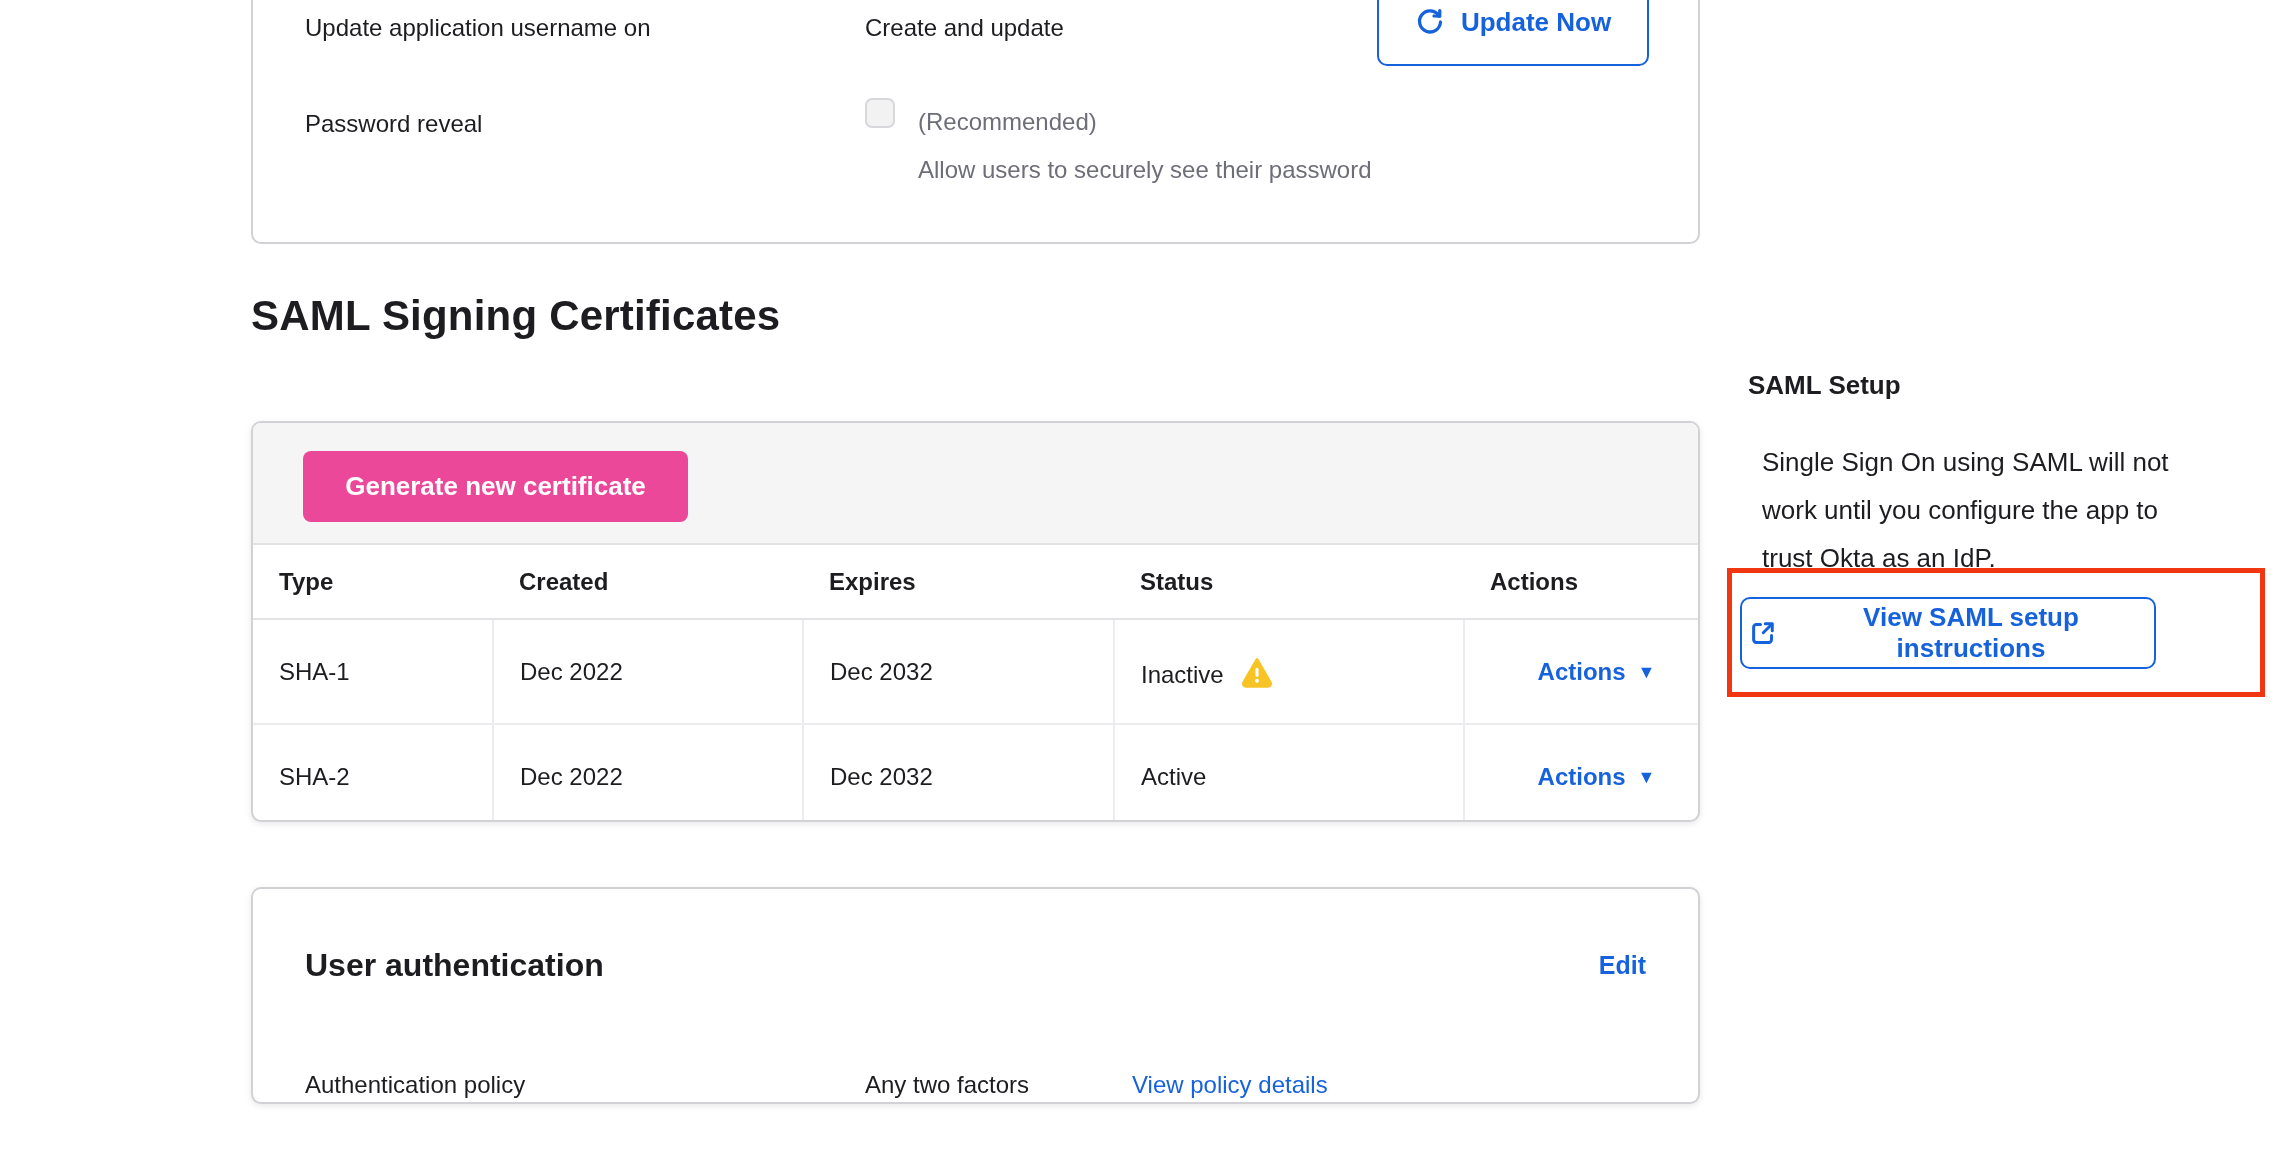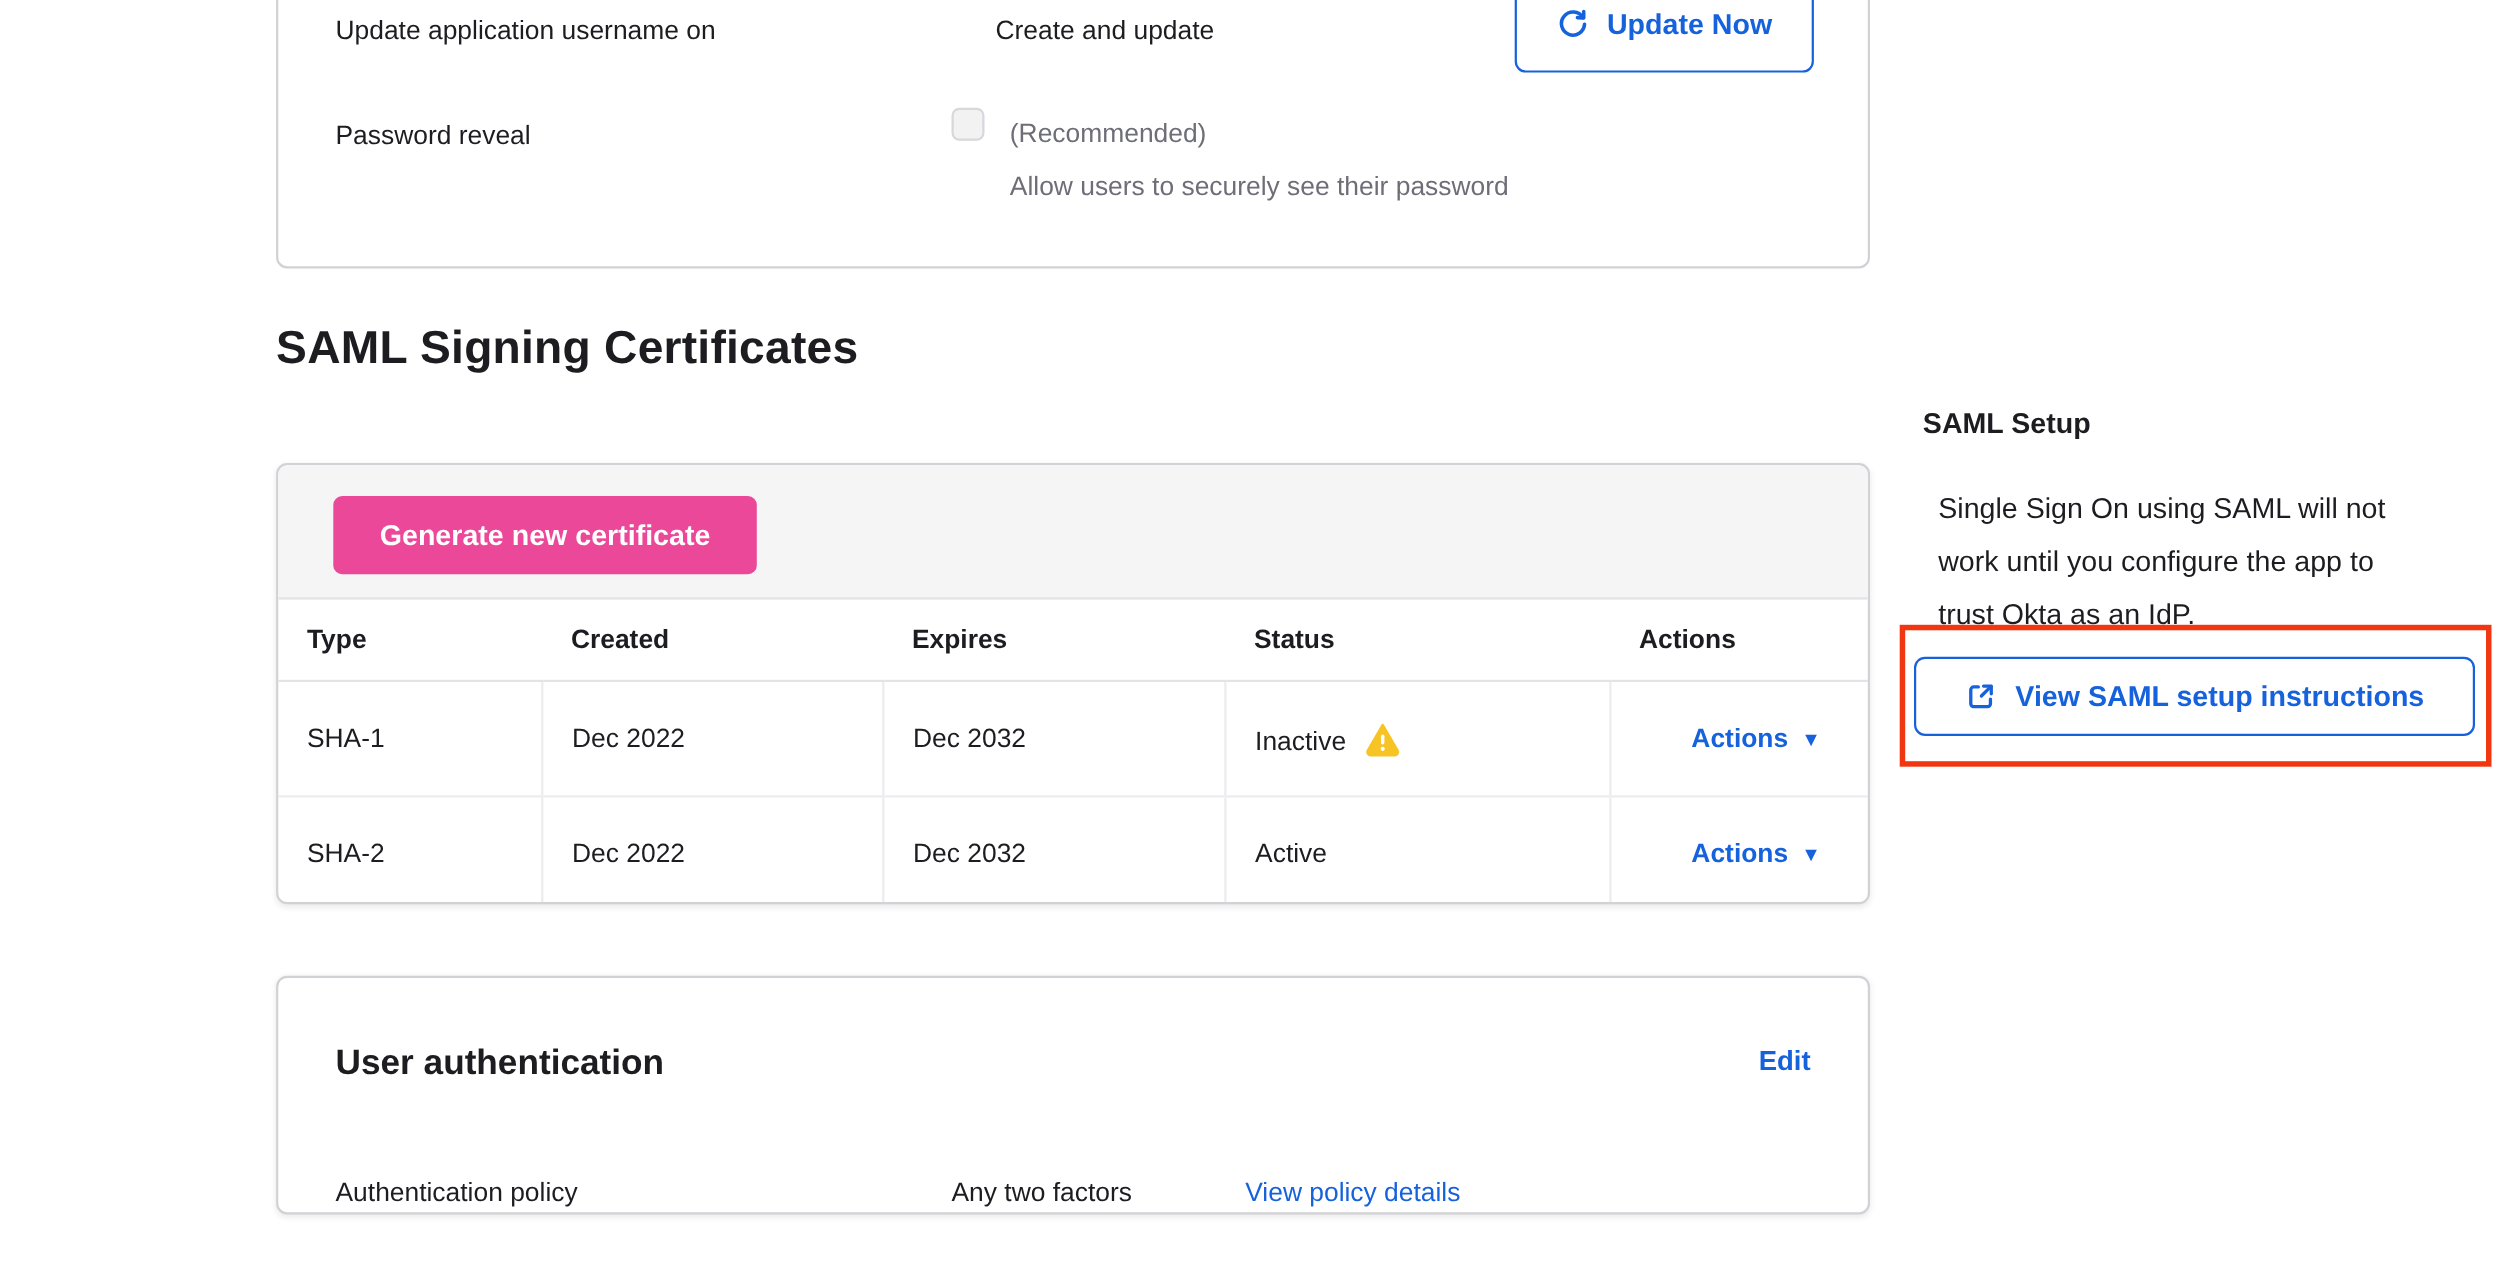--- a/index.html
+++ b/index.html
@@ -8,21 +8,21 @@
     background:#ffffff;font-family:"Liberation Sans",sans-serif;color:#1d1d21;
   }
   .card{
     position:absolute;background:#ffffff;border:2px solid #d2d2d6;border-radius:10px;
     box-sizing:border-box;
   }
   .shadowed{box-shadow:0 2px 6px rgba(29,29,33,.10);}
   
   .top-card{left:251px;top:-62px;width:1449px;height:306px;}
   .settings-label{position:absolute;font-size:24px;color:#1d1d21;}
-  .settings-value{position:absolute;font-size:24px;color:#1d1d21;margin-left:40px;}
+  .settings-value{position:absolute;font-size:24px;color:#1d1d21;}
   .btn-outline{
     position:absolute;display:flex;align-items:center;justify-content:center;gap:16px;
     background:#ffffff;border:2.5px solid #1662dd;border-radius:10px;color:#1662dd;
     font-weight:bold;font-family:"Liberation Sans",sans-serif;cursor:pointer;
   }
   .update-now{right:49px;top:38px;width:272px;height:88px;font-size:26px;}
   .checkbox{
     position:absolute;width:30px;height:30px;border:2px solid #d7d7dc;border-radius:7px;
     background:#f2f2f3;box-sizing:border-box;
   }
@@ -57,21 +57,21 @@
     color:#1662dd;font-weight:bold;font-size:24px;cursor:pointer;text-decoration:none;
   }
   .caret{font-size:18px;line-height:1;}
   
   .saml-h3{position:absolute;left:1748px;top:370px;margin:0;font-size:26px;font-weight:bold;color:#1d1d21;}
   .saml-para{position:absolute;left:1748px;top:438px;font-size:26px;line-height:48px;color:#1d1d21;margin-left:14px;}
   .red-box{
     position:absolute;left:1727px;top:568px;width:538px;height:129px;
     border:5px solid #f03711;box-sizing:border-box;
   }
-  .view-saml{left:1740px;top:597px;width:510px;height:72px;font-size:26px;border-width:2.5px;gap:16px;}
+  .view-saml{left:1740px;top:597px;width:416px;height:72px;font-size:26px;border-width:2.5px;gap:16px;}
   
   .auth-card{left:251px;top:887px;width:1449px;height:217px;overflow:hidden;}
   .auth-head{position:absolute;left:52px;right:52px;top:58px;display:flex;justify-content:space-between;align-items:center;}
   .auth-head h2{margin:0;font-size:32px;font-weight:bold;color:#1d1d21;}
   .link-blue{color:#1662dd;font-weight:bold;text-decoration:none;cursor:pointer;}
   .edit-link{font-size:25px;}
   .policy-label{position:absolute;left:52px;top:182px;font-size:24px;}
   .policy-value{position:absolute;left:612px;top:182px;font-size:24px;}
   .policy-link{position:absolute;left:879px;top:182px;font-size:24px;}
   svg{display:block;}

